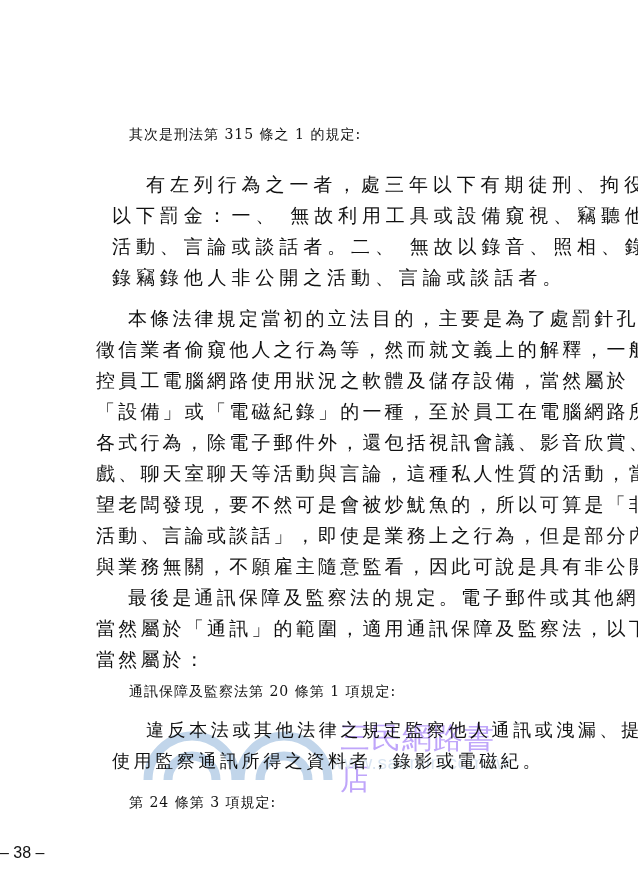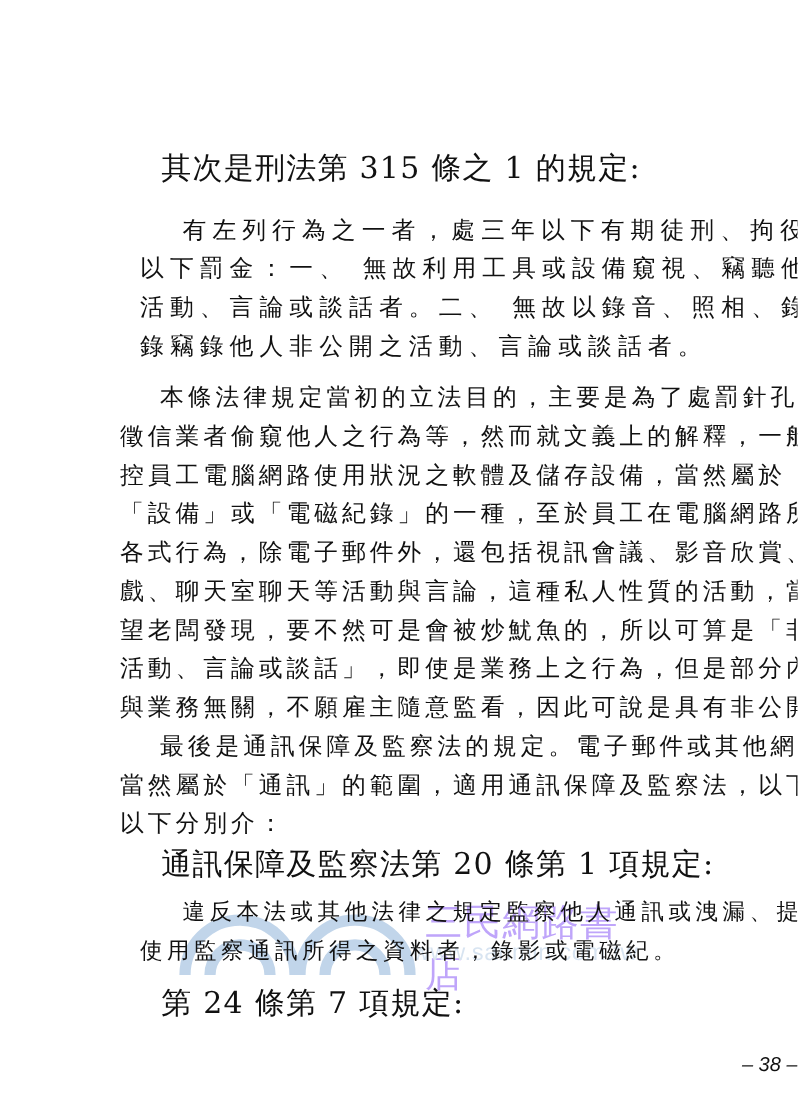--- a/index.html
+++ b/index.html
@@ -24,31 +24,30 @@
       position: absolute;
       white-space: nowrap;
       font-size: 19.5px;
       line-height: 24px;
       letter-spacing: 2.4px;
     }
     .body-line { left: 96px; font-family: "DejaVu Sans", "Liberation Sans", sans-serif; font-size: 19px; letter-spacing: 3.2px; }
     .body-indent { left: 128px; }
     .quote-line { left: 112px; font-family: "DejaVu Serif", "Liberation Serif", serif; font-size: 19px; letter-spacing: 4.9px; }
     .quote-indent { left: 146px; }
-    .heading-line { left: 129px; font-family: "DejaVu Serif", "Liberation Serif", serif; font-size: 24px; letter-spacing: 1px; }
+    .heading-line { left: 129px; font-family: "DejaVu Serif", "Liberation Serif", serif; font-size: 14px; letter-spacing: 1px; }
     .quote2-line { left: 112px; font-family: "DejaVu Serif", "Liberation Serif", serif; font-size: 18px; letter-spacing: 3.6px; }
     .quote2-indent { left: 146px; }
 
     .page-number {
       position: absolute;
       left: 0; width: 638px;
       top: 844px;
-      text-align: right;
+      text-align: left;
       font-family: "Liberation Sans", sans-serif;
-      font-style: italic;
       font-size: 16px;
     }
 
     
     .watermark {
       position: absolute;
       left: 140px;
       top: 718px;
       width: 380px;
       height: 60px;
@@ -116,27 +115,27 @@
       <div class="line body-line" style="top:430px;">各式行為，除電子郵件外，還包括視訊會議、影音欣賞、網路遊</div>
       <div class="line body-line" style="top:461px;">戲、聊天室聊天等活動與言論，這種私人性質的活動，當然不希</div>
       <div class="line body-line" style="top:492px;">望老闆發現，要不然可是會被炒魷魚的，所以可算是「非公開之</div>
       <div class="line body-line" style="top:523px;">活動、言論或談話」，即使是業務上之行為，但是部分內容也可能</div>
       <div class="line body-line" style="top:554px;">與業務無關，不願雇主隨意監看，因此可說是具有非公開性。</div>
     </div>
 
     <div>
       <div class="line body-line body-indent" style="top:585px;">最後是通訊保障及監察法的規定。電子郵件或其他網路活動</div>
       <div class="line body-line" style="top:616px;">當然屬於「通訊」的範圍，適用通訊保障及監察法，以下分別介</div>
-      <div class="line body-line" style="top:647px;">以下分別介：</div>
+      <div class="line body-line" style="top:647px;">當然屬於：</div>
     </div>
 
     <div class="line heading-line" style="top:679px;">通訊保障及監察法第 20 條第 1 項規定:</div>
 
     <div>
       <div class="line quote2-line quote2-indent" style="top:718px;">違反本法或其他法律之規定監察他人通訊或洩漏、提供、</div>
       <div class="line quote2-line" style="top:749px;">使用監察通訊所得之資料者，錄影或電磁紀。</div>
     </div>
 
-    <div class="line heading-line" style="top:790px;">第 24 條第 7 項規定:</div>
+    <div class="line heading-line" style="top:790px;">第 24 條第 3 項規定:</div>
 
     <div class="page-number">– 38 –</div>
   </div>
 </div>
 
 </body></html>

